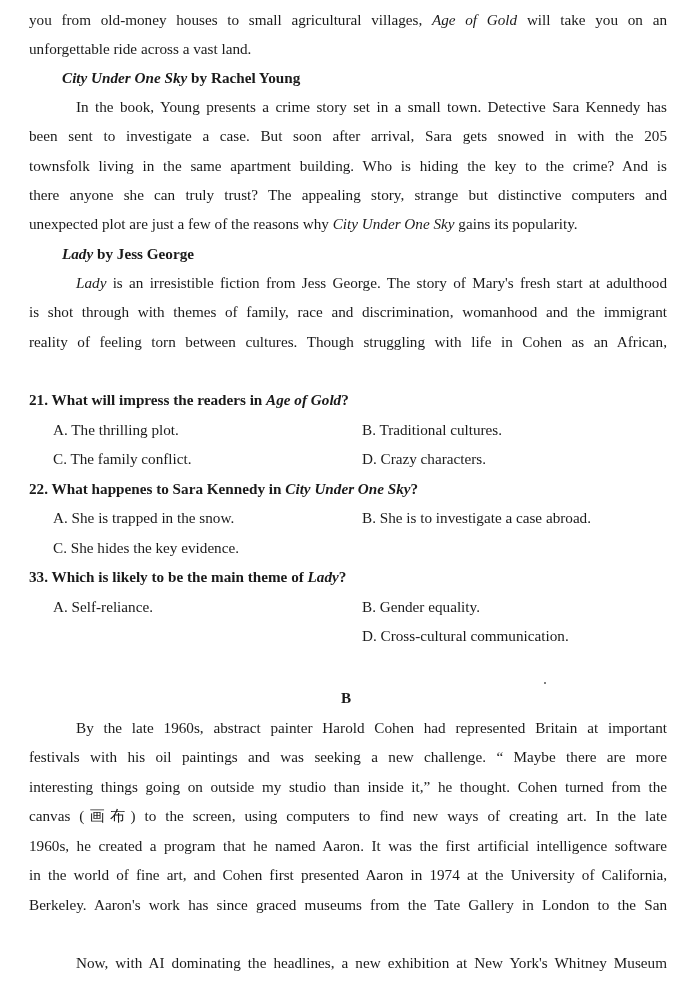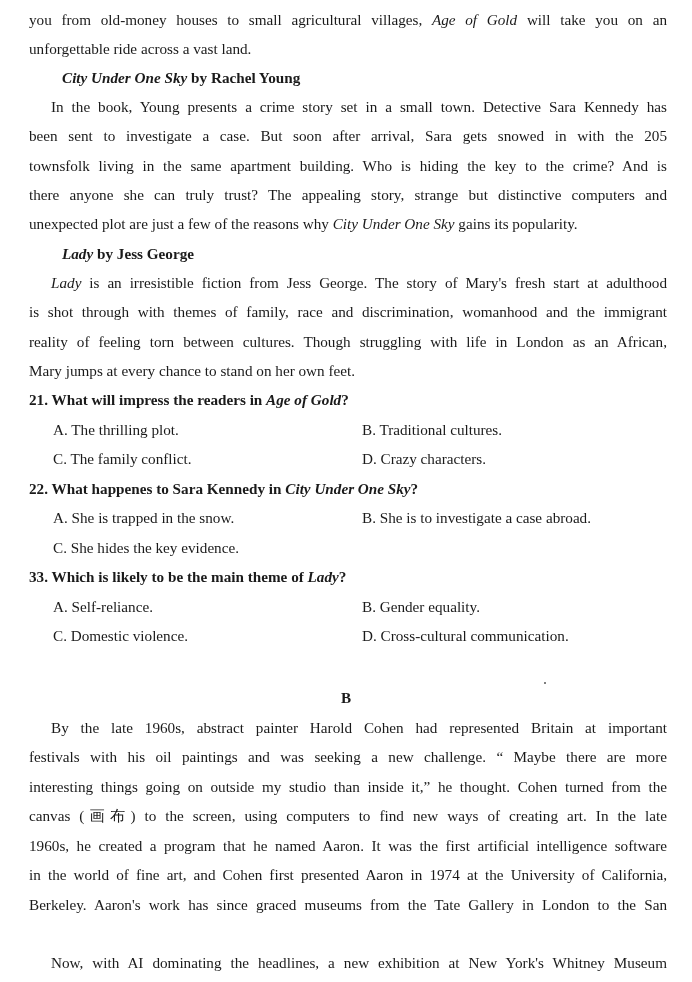--- a/index.html
+++ b/index.html
@@ -8,21 +8,21 @@
     font-family: "Liberation Serif", "DejaVu Serif", serif;
     color: #1a1a1a;
     font-size: 15.2px;
   }
   .page { position: relative; width: 692px; height: 982px; }
   .line {
     position: absolute; left: 29px; right: 25px;
     height: 29px; line-height: 29px; white-space: nowrap;
   }
   .just { text-align: justify; text-align-last: justify; }
-  .indent { left: 51px; }
+  .indent { left: 76px; }
   .heading { font-weight: bold; left: 62px; }
   .heading i { font-weight: bold; }
   .q { left: 29px; font-weight: bold; }
   .opt { position: absolute; height: 29px; line-height: 29px; white-space: nowrap; }
   .optA { left: 53px; text-align: right; }
   .optB { left: 362px; }
   .section { position: absolute; left: 0; width: 692px; text-align: center; font-weight: bold; height: 29px; line-height: 29px; }
   .dot { position: absolute; left: 544px; top: 682px; width: 2px; height: 2px; background: #555; border-radius: 1px; }
 </style>
 </head>
@@ -36,38 +36,36 @@
   <div class="line heading" style="top:63px"><i>City Under One Sky</i><span> by Rachel Young</span></div>
   <div class="line just indent" style="top:92px">In the book, Young presents a crime story set in a small town.  Detective Sara Kennedy has</div>
   <div class="line just" style="top:121px">been sent to investigate a case.  But soon after arrival, Sara gets snowed in with the 205</div>
   <div class="line just" style="top:151px">townsfolk living in the same apartment building.  Who is hiding the key to the crime? And is</div>
   <div class="line just" style="top:180px">there anyone she can truly trust? The appealing story, strange but distinctive computers and</div>
   <div class="line" style="top:209px"><span>unexpected plot are just a few of the reasons why </span><i>City Under One Sky</i><span> gains its popularity.</span></div>
 
   <div class="line heading" style="top:239px"><i>Lady</i><span> by Jess George</span></div>
   <div class="line just indent" style="top:268px"><i>Lady</i><span> is an irresistible fiction from Jess George.  The story of Mary's fresh start at adulthood</span></div>
   <div class="line just" style="top:297px">is shot through with themes of family, race and discrimination, womanhood and the immigrant</div>
-  <div class="line just" style="top:327px">reality of feeling torn between cultures.  Though struggling with life in London as an African,</div>
-  <div class="line" style="top:356px">Mary jumps at every chance to stand on her own feet.</div>
+  <div class="line just" style="top:327px">reality of feeling torn between cultures.  Though struggling with life in Cohen as an African,</div>
 
   <div class="line q" style="top:385px"><span>21.</span><span> What will impress the readers in </span><i>Age of Gold</i><span>?</span></div>
   <div class="opt optA" style="top:415px">A. The thrilling plot.</div>
   <div class="opt optB" style="top:415px">B. Traditional cultures.</div>
   <div class="opt optA" style="top:444px">C. The family conflict.</div>
   <div class="opt optB" style="top:444px">D. Crazy characters.</div>
 
   <div class="line q" style="top:474px"><span>22.</span><span> What happenes to Sara Kennedy in </span><i>City Under One Sky</i><span>?</span></div>
   <div class="opt optA" style="top:503px">A. She is trapped in the snow.</div>
   <div class="opt optB" style="top:503px">B. She is to investigate a case abroad.</div>
   <div class="opt optA" style="top:533px">C. She hides the key evidence.</div>
 
   <div class="line q" style="top:562px"><span>33.</span><span> Which is likely to be the main theme of </span><i>Lady</i><span>?</span></div>
   <div class="opt optA" style="top:592px">A. Self-reliance.</div>
   <div class="opt optB" style="top:592px">B. Gender equality.</div>
-  <div class="opt optA" style="top:621px">C. Domestic violence.</div>
   <div class="opt optB" style="top:621px">D. Cross-cultural communication.</div>
 
   <div class="dot"></div>
 
   <div class="section" style="top:683px">B</div>
   <div class="line just indent" style="top:713px">By the late 1960s, abstract painter Harold Cohen had represented Britain at important</div>
   <div class="line just" style="top:742px">festivals with his oil paintings and was seeking a new challenge. “ Maybe there are more</div>
   <div class="line just" style="top:772px">interesting things going on outside my studio than inside it,” he thought.  Cohen turned from the</div>
   <div class="line just" style="top:801px">canvas (画布) to the screen, using computers to find new ways of creating art.  In the late</div>
   <div class="line just" style="top:831px">1960s, he created a program that he named Aaron.  It was the first artificial intelligence software</div>

